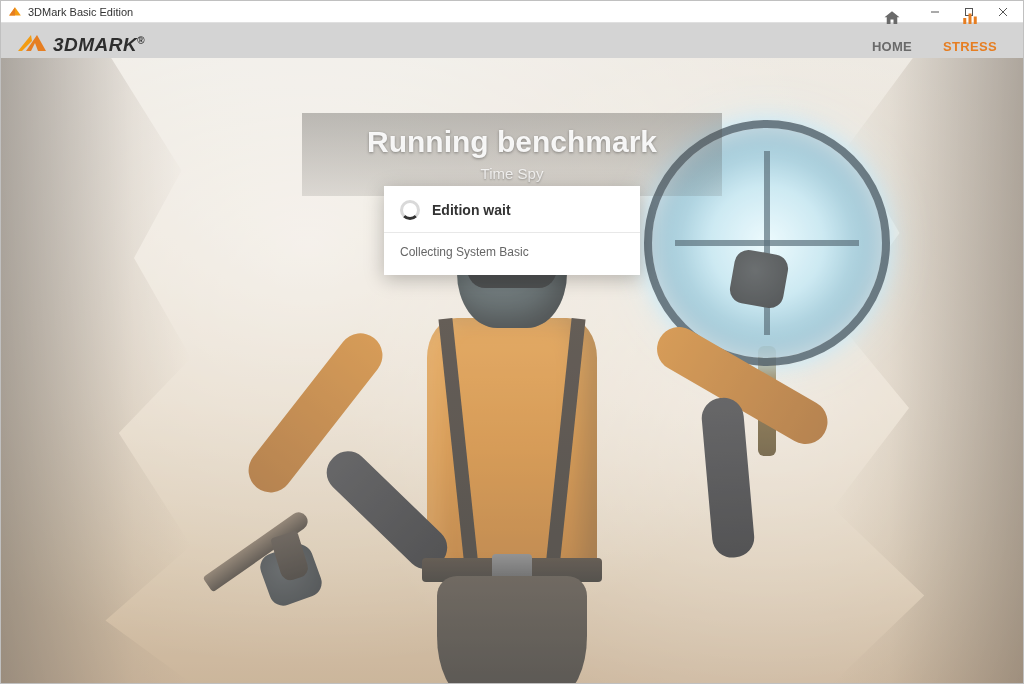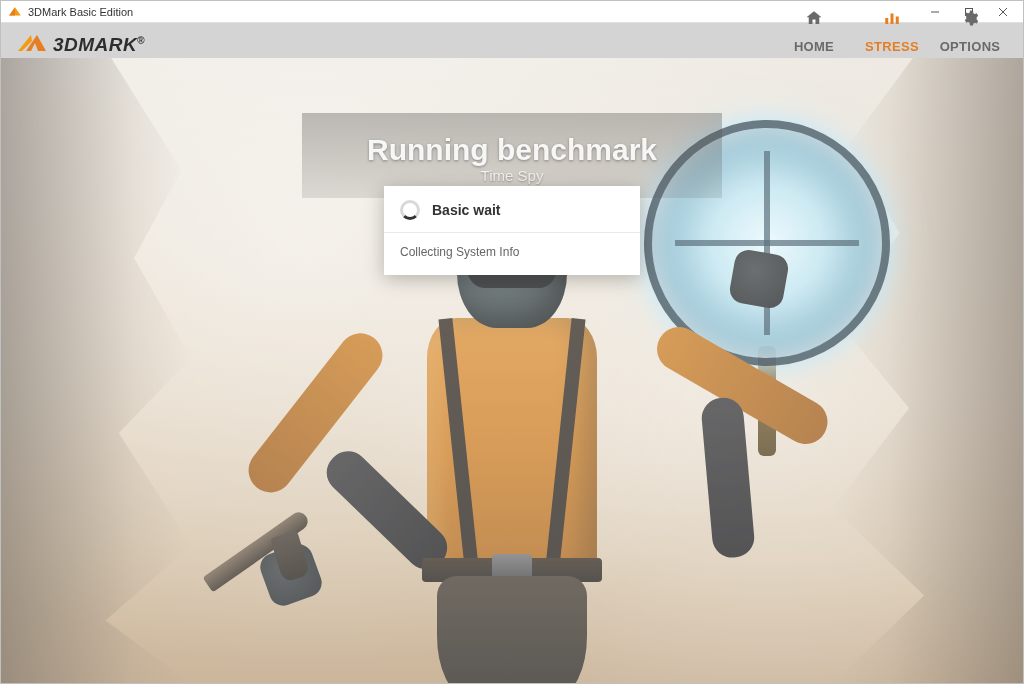--- a/index.html
+++ b/index.html
@@ -60,23 +60,23 @@
   .pan-disc { position: absolute; inset: 0; border-radius: 50%; background:
       radial-gradient(circle at 50% 50%, rgba(230,250,255,0.95) 0%, rgba(180,225,240,0.9) 35%, rgba(110,175,200,0.85) 60%, rgba(40,90,120,0.9) 100%);
       box-shadow: 0 0 50px rgba(190,235,255,0.8), inset 0 0 30px rgba(255,255,255,0.7);
   }
   .pan-disc::before, .pan-disc::after { content: ""; position: absolute; background: rgba(30,60,75,0.7); }
   .pan-disc::before { left: 50%; top: 10%; width: 6px; height: 80%; transform: translateX(-50%); }
   .pan-disc::after { top: 50%; left: 10%; height: 6px; width: 80%; transform: translateY(-50%); }
   .pan-rim { position: absolute; inset: -8px; border-radius: 50%; border: 8px solid rgba(20,45,60,0.85); box-shadow: 0 0 20px rgba(150,220,255,0.6); }
   .pan-handle { position: absolute; left: 50%; top: 218px; transform: translateX(-50%); width: 18px; height: 110px; background: linear-gradient(180deg,#8a6a2a,#4a3712); border-radius: 6px; }
   
-  .heading-bar { position: absolute; top: 55px; left: 50%; transform: translateX(-50%); width: 420px; text-align: center; padding: 20px 10px 14px; background: linear-gradient(180deg, rgba(80,78,74,0.35), rgba(80,78,74,0.15)); }
+  .heading-bar { position: absolute; top: 55px; left: 50%; transform: translateX(-50%); width: 420px; text-align: center; padding: 12px 10px 14px; background: linear-gradient(180deg, rgba(80,78,74,0.35), rgba(80,78,74,0.15)); }
   .heading-title { font-size: 30px; font-weight: 700; color: rgba(255,255,255,0.92); text-shadow: 0 1px 3px rgba(0,0,0,0.35); }
-  .heading-sub { font-size: 15px; color: rgba(255,255,255,0.8); font-weight: 400; margin-top: 0; text-shadow: 0 1px 2px rgba(0,0,0,0.3); }
+  .heading-sub { font-size: 15px; color: rgba(255,255,255,0.8); font-weight: 400; margin-top: 6px; text-shadow: 0 1px 2px rgba(0,0,0,0.3); }
   .dialog { position: absolute; top: 128px; left: 50%; transform: translateX(-50%); width: 256px; background: #ffffff; box-shadow: 0 4px 18px rgba(0,0,0,0.25); }
   .dialog-top { display: flex; align-items: center; gap: 12px; padding: 14px 16px 12px; border-bottom: 1px solid #e8e8e8; }
   .spinner { width: 20px; height: 20px; border-radius: 50%; border: 3px solid #d9d9d9; border-bottom-color: #333; }
   .dialog-title { font-size: 14px; font-weight: 700; color: #333; }
   .dialog-body { padding: 12px 16px 16px; font-size: 12px; color: #666; }
   .haze { position: absolute; inset: 0; background: rgba(255,255,255,0.28); pointer-events: none; }
 </style>
 </head>
 <body>
 
@@ -131,28 +131,20 @@
       <div class="nav-item active">
         <span class="nav-icon">
           <svg viewBox="0 0 24 24" fill="currentColor">
               <rect x="3" y="12" width="4" height="8"></rect>
               <rect x="10" y="6" width="4" height="14"></rect>
               <rect x="17" y="10" width="4" height="10"></rect>
             </svg>
         </span>
         <span>STRESS</span>
       </div>
-      <div class="nav-item">
-        <span class="nav-icon">
-          <svg viewBox="0 0 24 24" fill="currentColor">
-              <path d="M12 8a4 4 0 1 0 0 8 4 4 0 0 0 0-8zm9 4a7 7 0 0 0-.1-1.2l2.1-1.6-2-3.4-2.5 1a7 7 0 0 0-2-1.2L16 2h-4l-.5 2.6a7 7 0 0 0-2 1.2l-2.5-1-2 3.4L7.1 10A7 7 0 0 0 7 12a7 7 0 0 0 .1 1.2L5 14.8l2 3.4 2.5-1a7 7 0 0 0 2 1.2L12 22h4l.5-2.6a7 7 0 0 0 2-1.2l2.5 1 2-3.4-2.1-1.6A7 7 0 0 0 21 12z"></path>
-            </svg>
-        </span>
-        <span>OPTIONS</span>
-      </div>
     </div>
   </div>
 
   <div class="scene">
     <div class="scene-bg"></div>
     <div class="rubble-left"></div>
     <div class="rubble-right"></div>
 
     <div class="char">
       <div class="pan">
@@ -184,19 +176,19 @@
     <div class="haze"></div>
 
     <div class="heading-bar">
       <div class="heading-title">Running benchmark</div>
       <div class="heading-sub">Time Spy</div>
     </div>
 
     <div class="dialog">
       <div class="dialog-top">
         <div class="spinner"></div>
-        <div class="dialog-title">Basic wait</div>
+        <div class="dialog-title">Edition wait</div>
       </div>
-      <div class="dialog-body">Collecting System Info</div>
+      <div class="dialog-body">Collecting System Basic</div>
     </div>
   </div>
 
 </div>
 
 </body></html>

